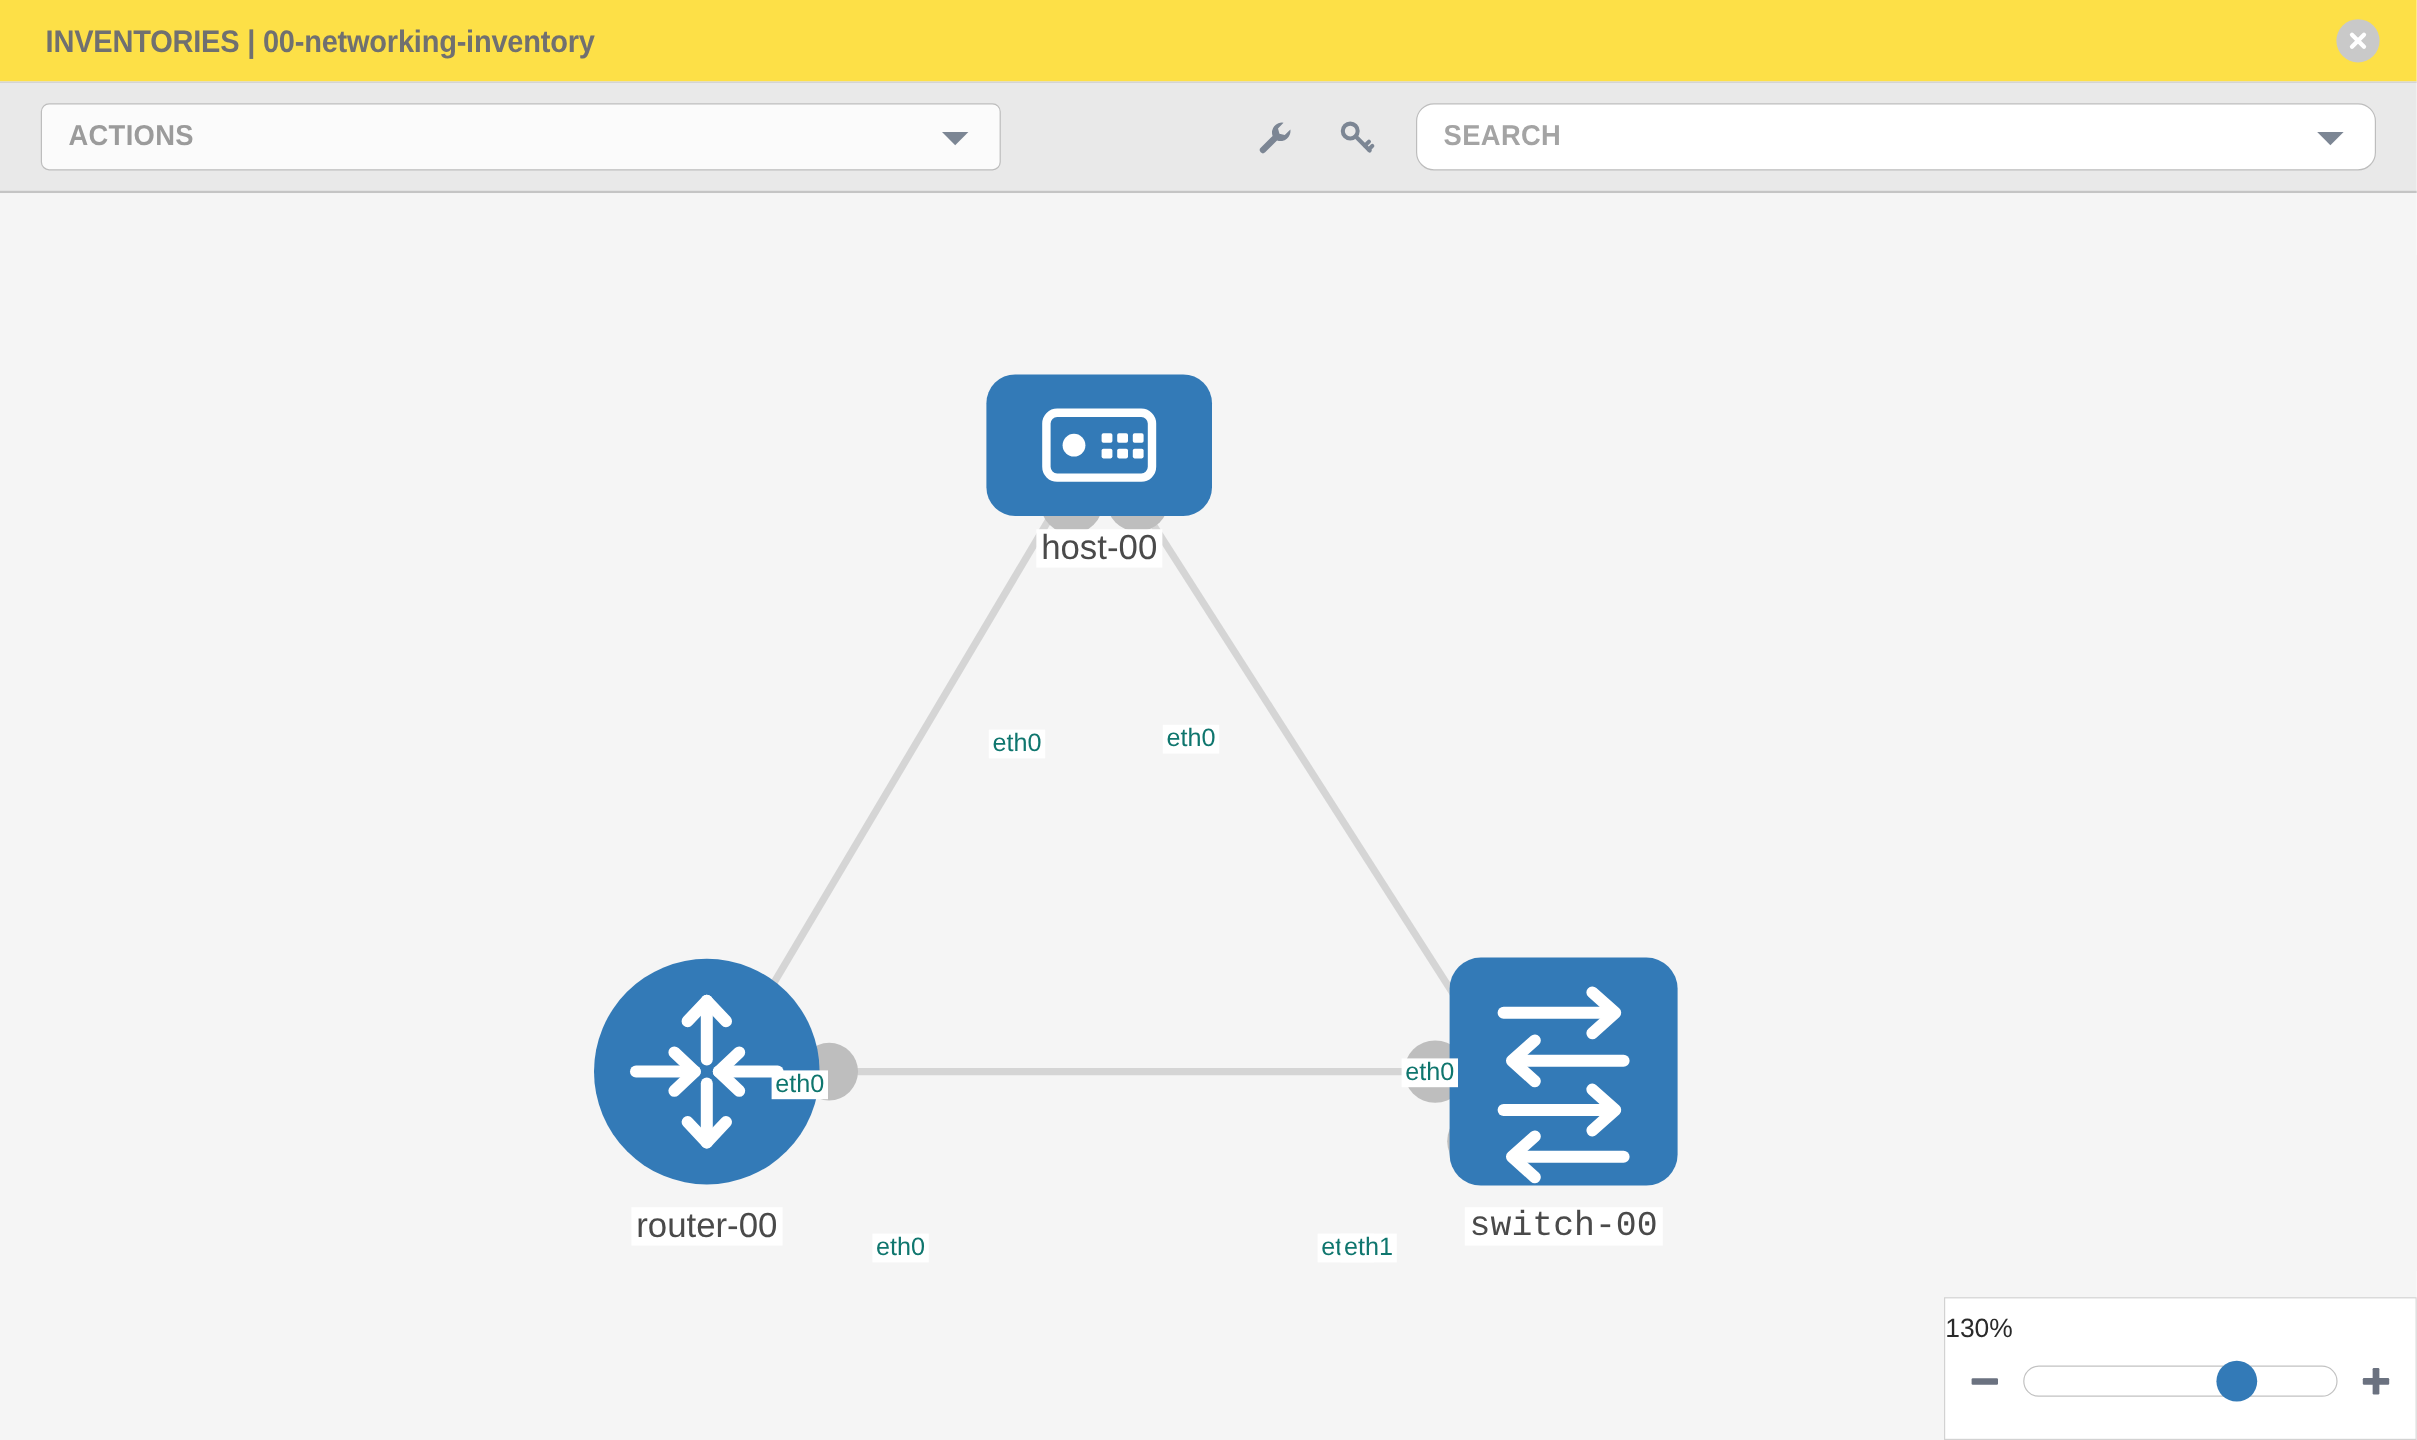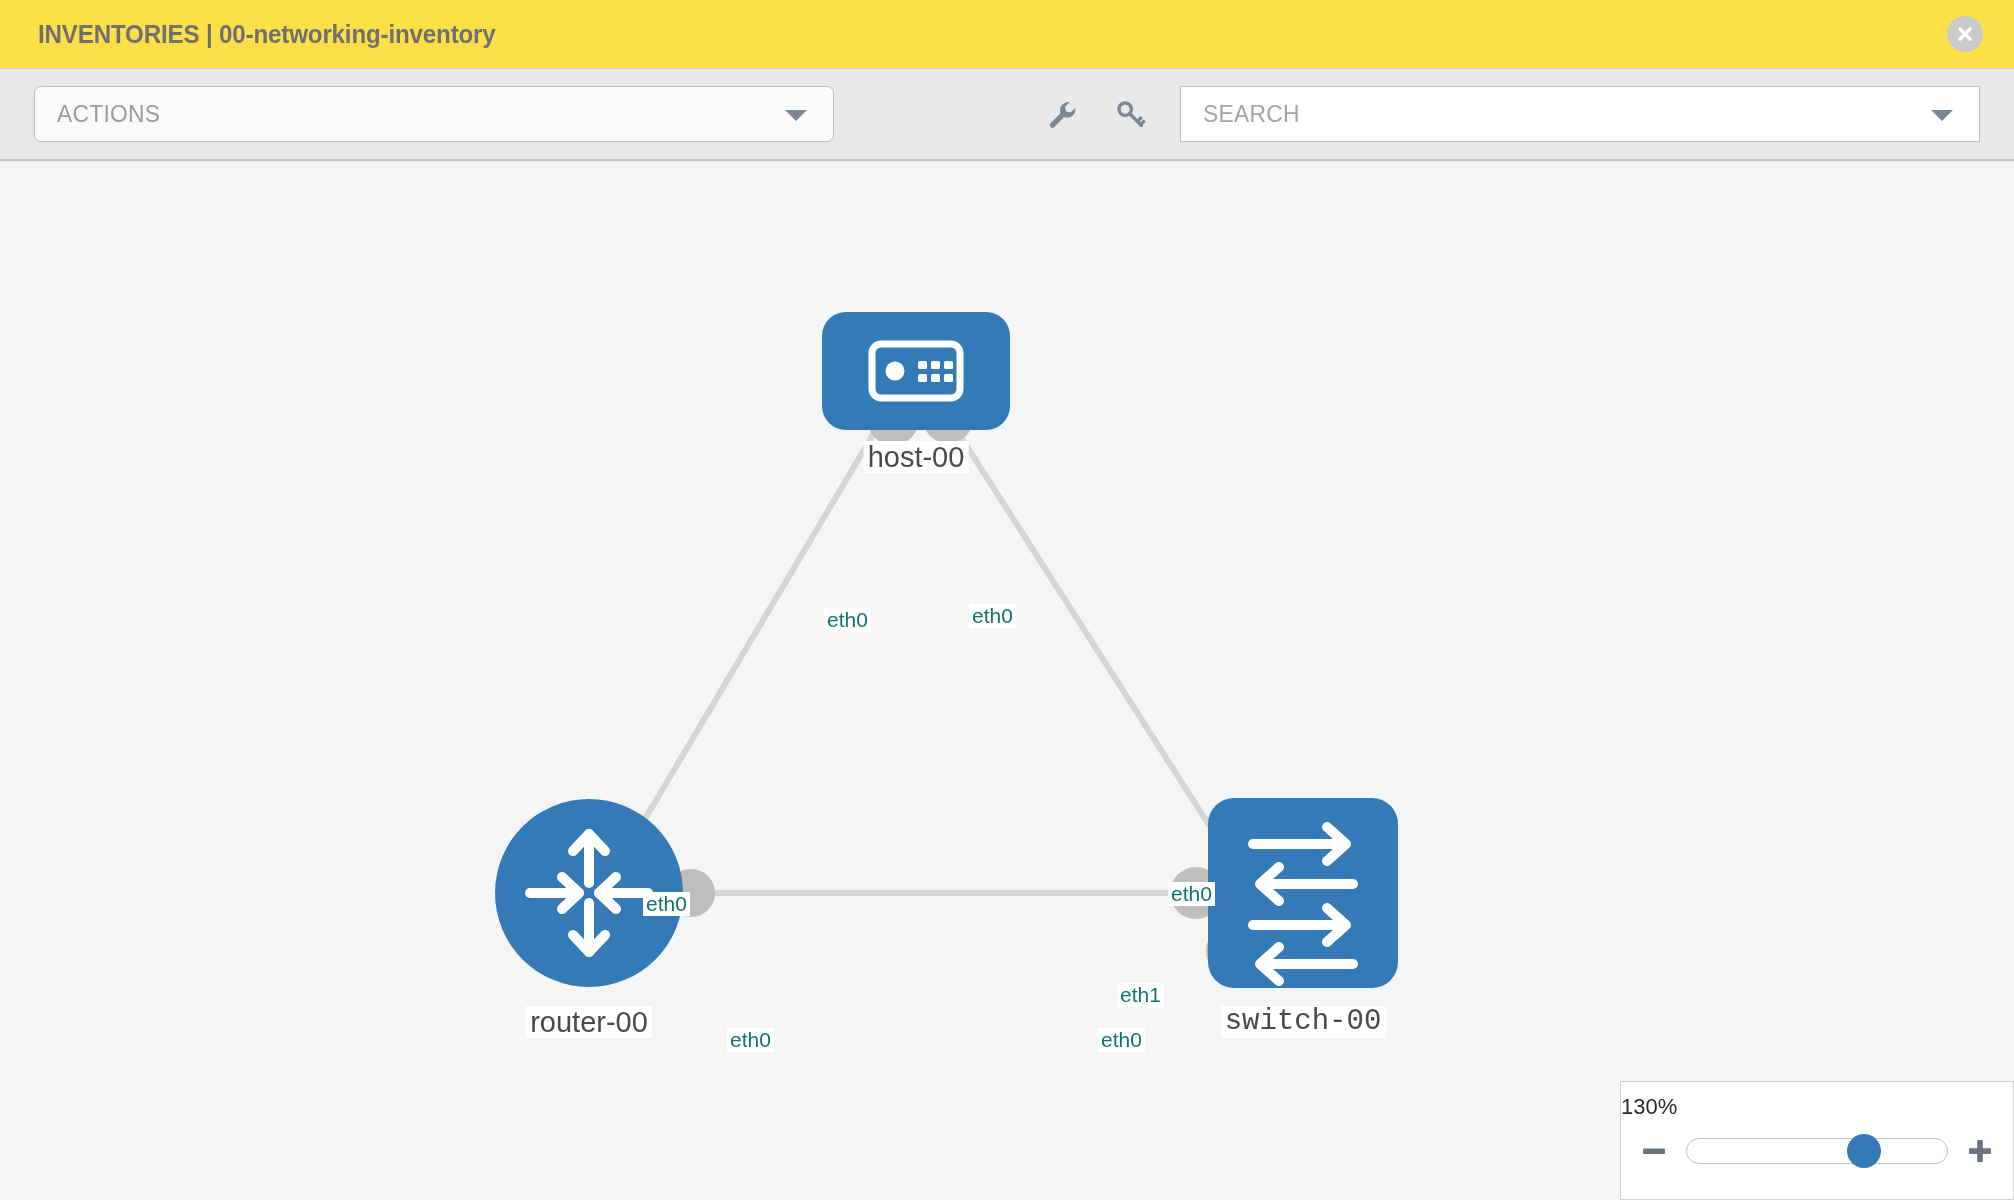--- a/index.html
+++ b/index.html
@@ -40,20 +40,21 @@
   }
   .close-btn svg { display: block; }
 
   
   .toolbar {
     position: absolute; left: 0; top: 68px;
     width: 2014px; height: 93px;
     background: #e9e9e9;
     border-top: 1px solid #cfcfcf;
     border-bottom: 2px solid #c4c4c4;
+    font-weight: bold;
   }
   .actions-select {
     position: absolute; left: 34px; top: 17px;
     width: 800px; height: 56px;
     background: #fbfbfb;
     border: 1px solid #bdbdbd;
     border-radius: 7px;
     display: flex; align-items: center;
     cursor: pointer;
   }
@@ -79,21 +80,21 @@
     display: flex; align-items: center; justify-content: center;
     cursor: pointer;
   }
   #wrench-btn { left: 1038px; }
   #key-btn    { left: 1107px; }
   .search-box {
     position: absolute; left: 1180px; top: 17px;
     width: 800px; height: 56px;
     background: #ffffff;
     border: 1px solid #bdbdbd;
-    border-radius: 1px;
+    border-radius: 15px;
     display: flex; align-items: center;
     cursor: text;
   }
   .search-box .sel-label {
     margin-left: 22px;
     font-size: 24px;
     color: #a4a4a4;
     letter-spacing: 0.3px;
     transform: scaleX(0.95);
     transform-origin: left center;
@@ -297,21 +298,21 @@
     <div class="node-label" style="left:916px; top:280px;text-align:right;">host-00</div>
     <div class="node-label" style="left:589px; top:845px;">router-00</div>
     <div class="node-label" style="left:1303px; top:845px;font-family:Liberation Mono, monospace;">switch-00</div>
 
     <div class="iface-label" style="left:824px; top:447px;">eth0</div>
     <div class="iface-label" style="left:969px; top:443px;">eth0</div>
     <div class="iface-label" style="left:643px; top:731px;">eth0</div>
     <div class="iface-label" style="left:1168px; top:721px;">eth0</div>
     <div class="iface-label" style="left:727px; top:867px;">eth0</div>
     <div class="iface-label" style="left:1098px; top:867px;">eth0</div>
-    <div class="iface-label" style="left:1117px; top:822px;">eth1</div>
+    <div class="iface-label" style="left:1117px; top:867px;">eth1</div>
   </div>
 
   <div class="zoom-panel">
     <div class="zoom-level">130%</div>
     <div class="zoom-row">
       <div class="zoom-minus">
         <svg width="30" height="30" viewBox="0 0 30 30" aria-hidden="true">
           <rect x="4" y="12.5" width="22" height="5.4" rx="1" fill="#6b7280"></rect>
         </svg>
       </div>

